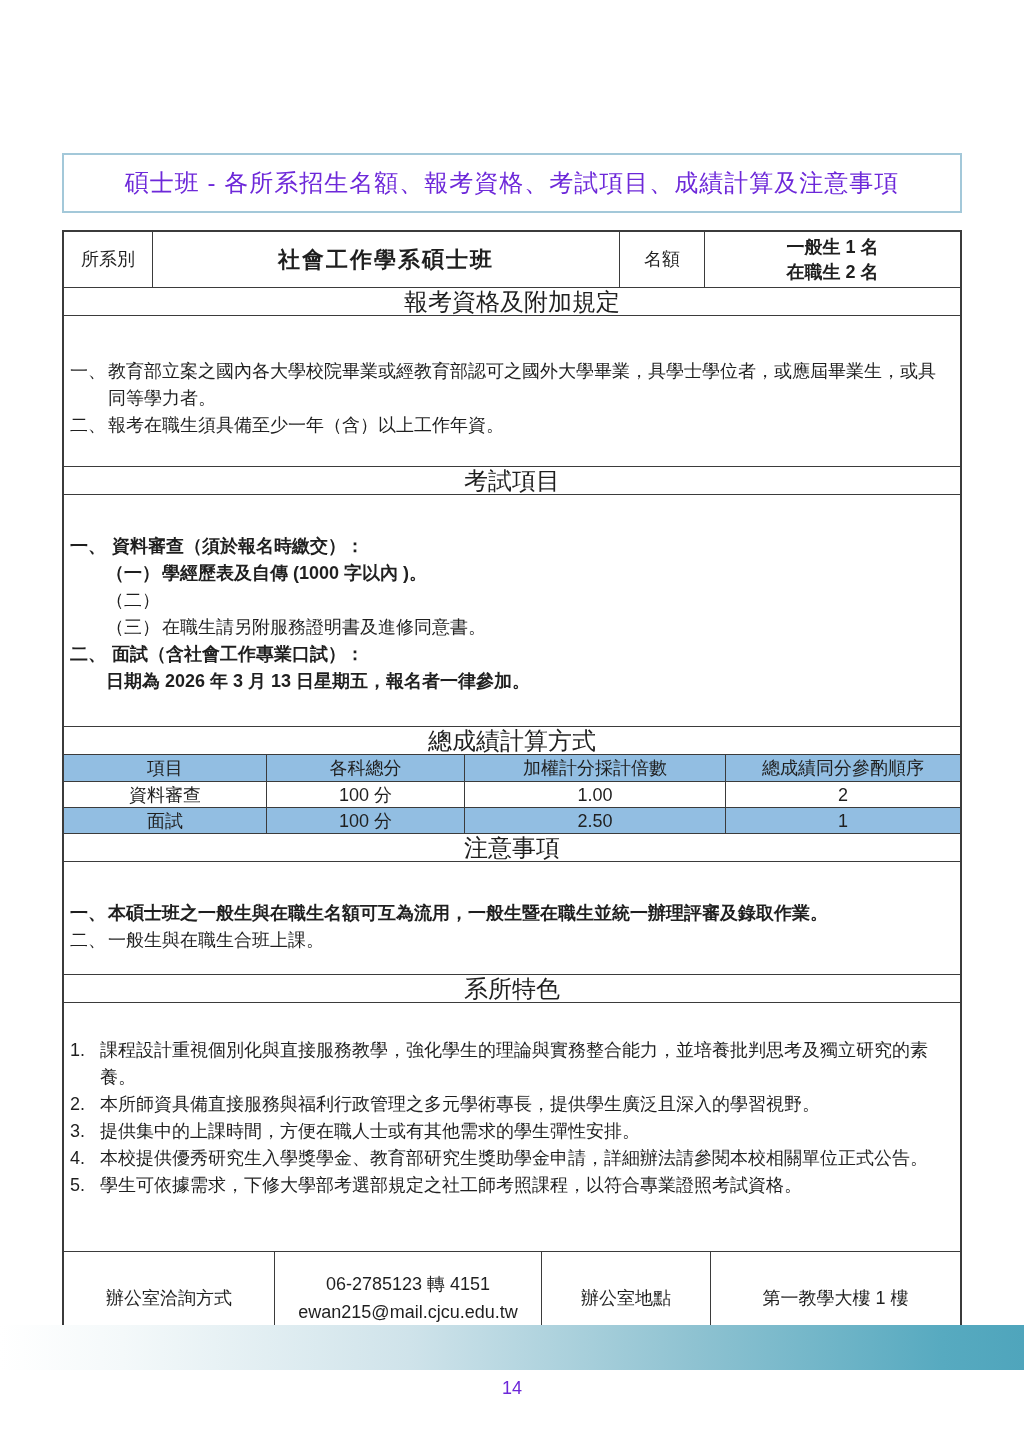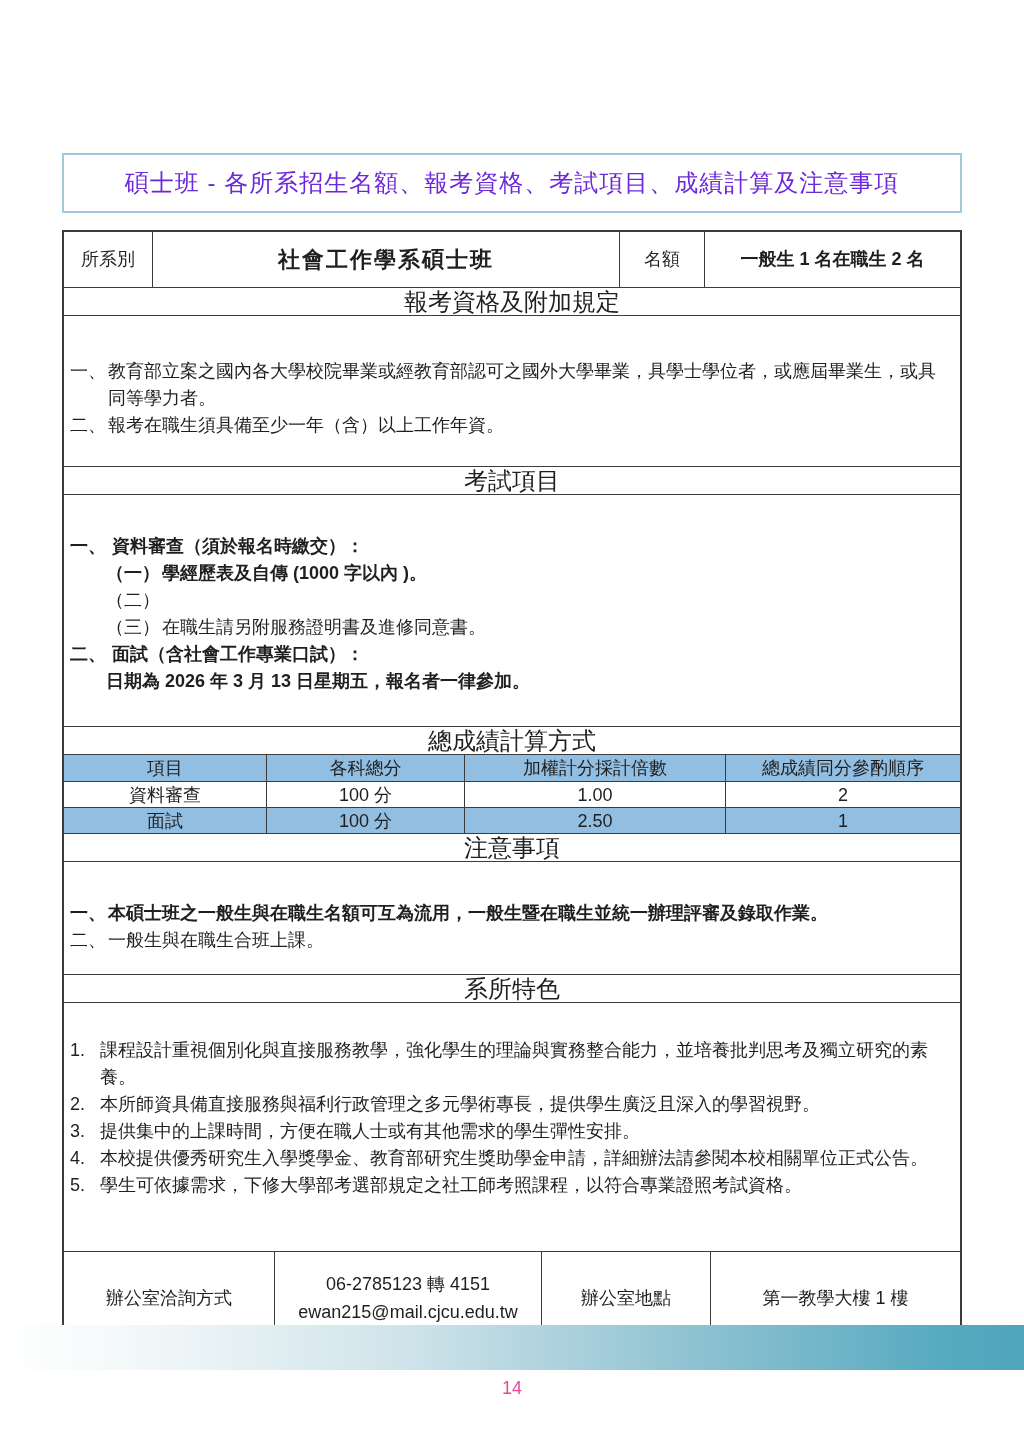--- a/index.html
+++ b/index.html
@@ -24,21 +24,21 @@
   .row { border-top:1.5px solid #3b3b3b; }
   .row:first-child { border-top:none; }
 
   
   .header-row { display:flex; height:55px; }
   .header-row .cell { border-left:1.5px solid #3b3b3b; display:flex; align-items:center; justify-content:center; text-align:center; }
   .header-row .cell:first-child { border-left:none; }
   .c-dept-label { width:88px; }
   .c-dept-name  { width:467px; font-weight:bold; font-size:22px; letter-spacing:2px; }
   .c-quota-label{ width:85px; }
-  .c-quota      { flex:1; flex-direction:row; font-weight:bold; line-height:25px; }
+  .c-quota      { flex:1; flex-direction:column; font-weight:bold; line-height:25px; }
 
   .section-title { height:28px; display:flex; align-items:center; justify-content:center; font-size:24px; line-height:20px; }
 
   .content { padding:0 8px 0 6px; }
   .eligibility-block { height:151px; padding-top:42px; }
   .exam-block        { height:232px; padding-top:38px; }
   .notes-block       { height:113px; padding-top:38px; }
   .features-block    { height:249px; padding-top:34px; }
 
   .li { display:flex; align-items:flex-start; }
@@ -66,21 +66,21 @@
   .office-row { display:flex; height:92px; border-top:1.5px solid #3b3b3b; }
   .office-row .ocell { border-left:1.5px solid #3b3b3b; display:flex; flex-direction:column; align-items:center; justify-content:center; text-align:center; line-height:28px; }
   .office-row .ocell:first-child { border-left:none; }
   .oc1 { width:210px; } .oc2 { width:267px; } .oc3 { width:169px; } .oc4 { flex:1; }
 
   
   .bottom-bar {
     position:absolute; left:0; top:1325px; width:1024px; height:45px;
     background:linear-gradient(90deg,#ffffff 0%,#f4f9fa 12%,#cfe3ea 40%,#8ec2d1 68%,#57aac0 92%,#4fa5bc 100%);
   }
-  .page-number { position:absolute; left:0; top:1378px; width:1024px; text-align:center; font-size:18px; color:#ec4899; }
+  .page-number { position:absolute; left:0; top:1378px; width:1024px; text-align:center; font-size:18px; color:#6d28d9; }
 </style>
 </head>
 <body>
 
 <div class="page">
 
   <div class="banner">
     <span>碩士班 - 各所系招生名額、報考資格、考試項目、成績計算及注意事項</span>
   </div>
 

